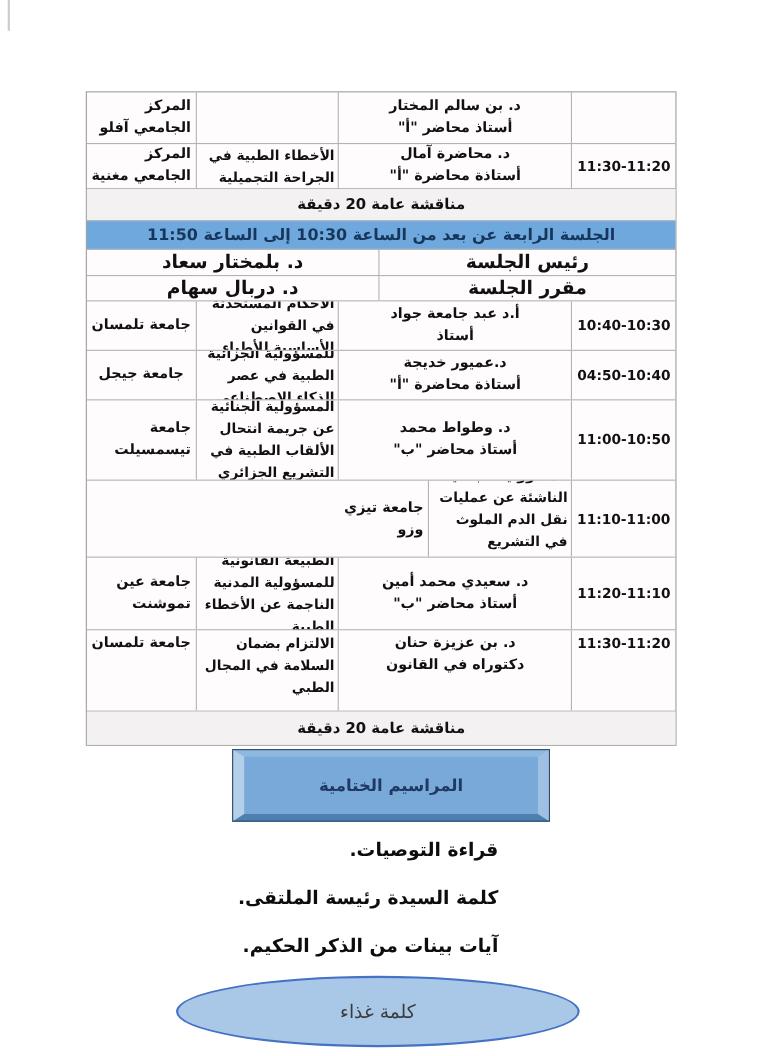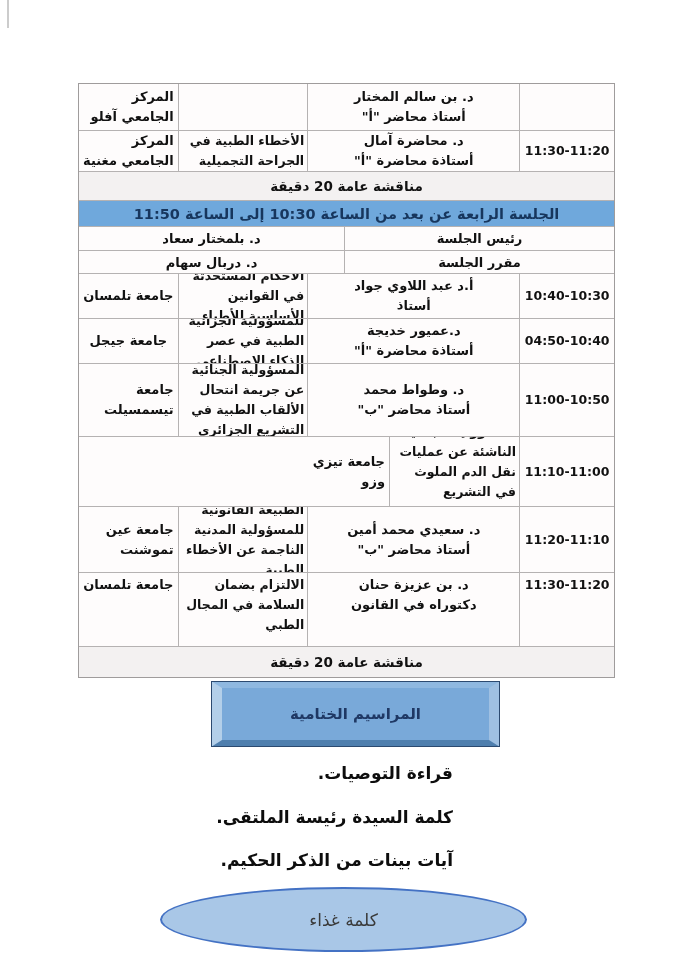--- a/index.html
+++ b/index.html
@@ -28,21 +28,21 @@
   .cell.vtop{justify-content:flex-start;padding-top:2px;}
 
   .srow{display:flex;align-items:center;justify-content:center;text-align:center;
         border-bottom:1px solid #b5b2b2;font-size:13.5px;}
   .srow.disc{height:29px;background:var(--disc-bg,#f3f1f1);}
   .srow.disc2{height:30px;border-bottom:none;}
   .srow.blue{height:26px;background:var(--hdr-bg,#6fa8dc);color:var(--hdr-tx,#17365d);font-size:14.5px;}
   .srow.pair{padding:0;}
   .srow.chair{height:24px;}
   .srow.rapp{height:23px;}
-  .hcell{display:flex;align-items:center;justify-content:center;height:100%;font-size:13px;}
+  .hcell{display:flex;align-items:center;justify-content:center;height:100%;font-size:17px;}
   .hcell.hr{width:270px;}
   .hcell.hl{width:267px;border-inline-start:1px solid #b5b2b2;}
 
   
   .bevel-btn{
     position:absolute;left:211px;top:681px;width:267px;height:52px;
     border:1px solid #27415f;
     border-top:7px solid #8fb8e0;border-bottom:7px solid #4f7fae;
     border-left:11px solid #b3cfe9;border-right:11px solid #9fc0e2;
     background:var(--btn-face,#79a9d9);
@@ -112,21 +112,21 @@
       <div class="hcell hr">مقرر الجلسة</div>
       <div class="hcell hl">د. دربال سهام</div>
     </div>
 
     <div>
         <div class="trow" style="height: 45px;">
           <div class="cell time">
             <span dir="ltr">10:40-10:30</span>
           </div>
           <div class="cell name">
-            <div>أ.د عبد اللاوي جواد</div>
+            <div>أ.د عبد جامعة جواد</div>
             <div>أستاذ</div>
           </div>
           <div class="cell paper">الأحكام المستحدثة في القوانين الأساسية للأطباء</div>
           <div class="cell univ">جامعة تلمسان</div>
         </div>
         <div class="trow" style="height: 45px;">
           <div class="cell time">
             <span dir="ltr">04:50-10:40</span>
           </div>
           <div class="cell name">

